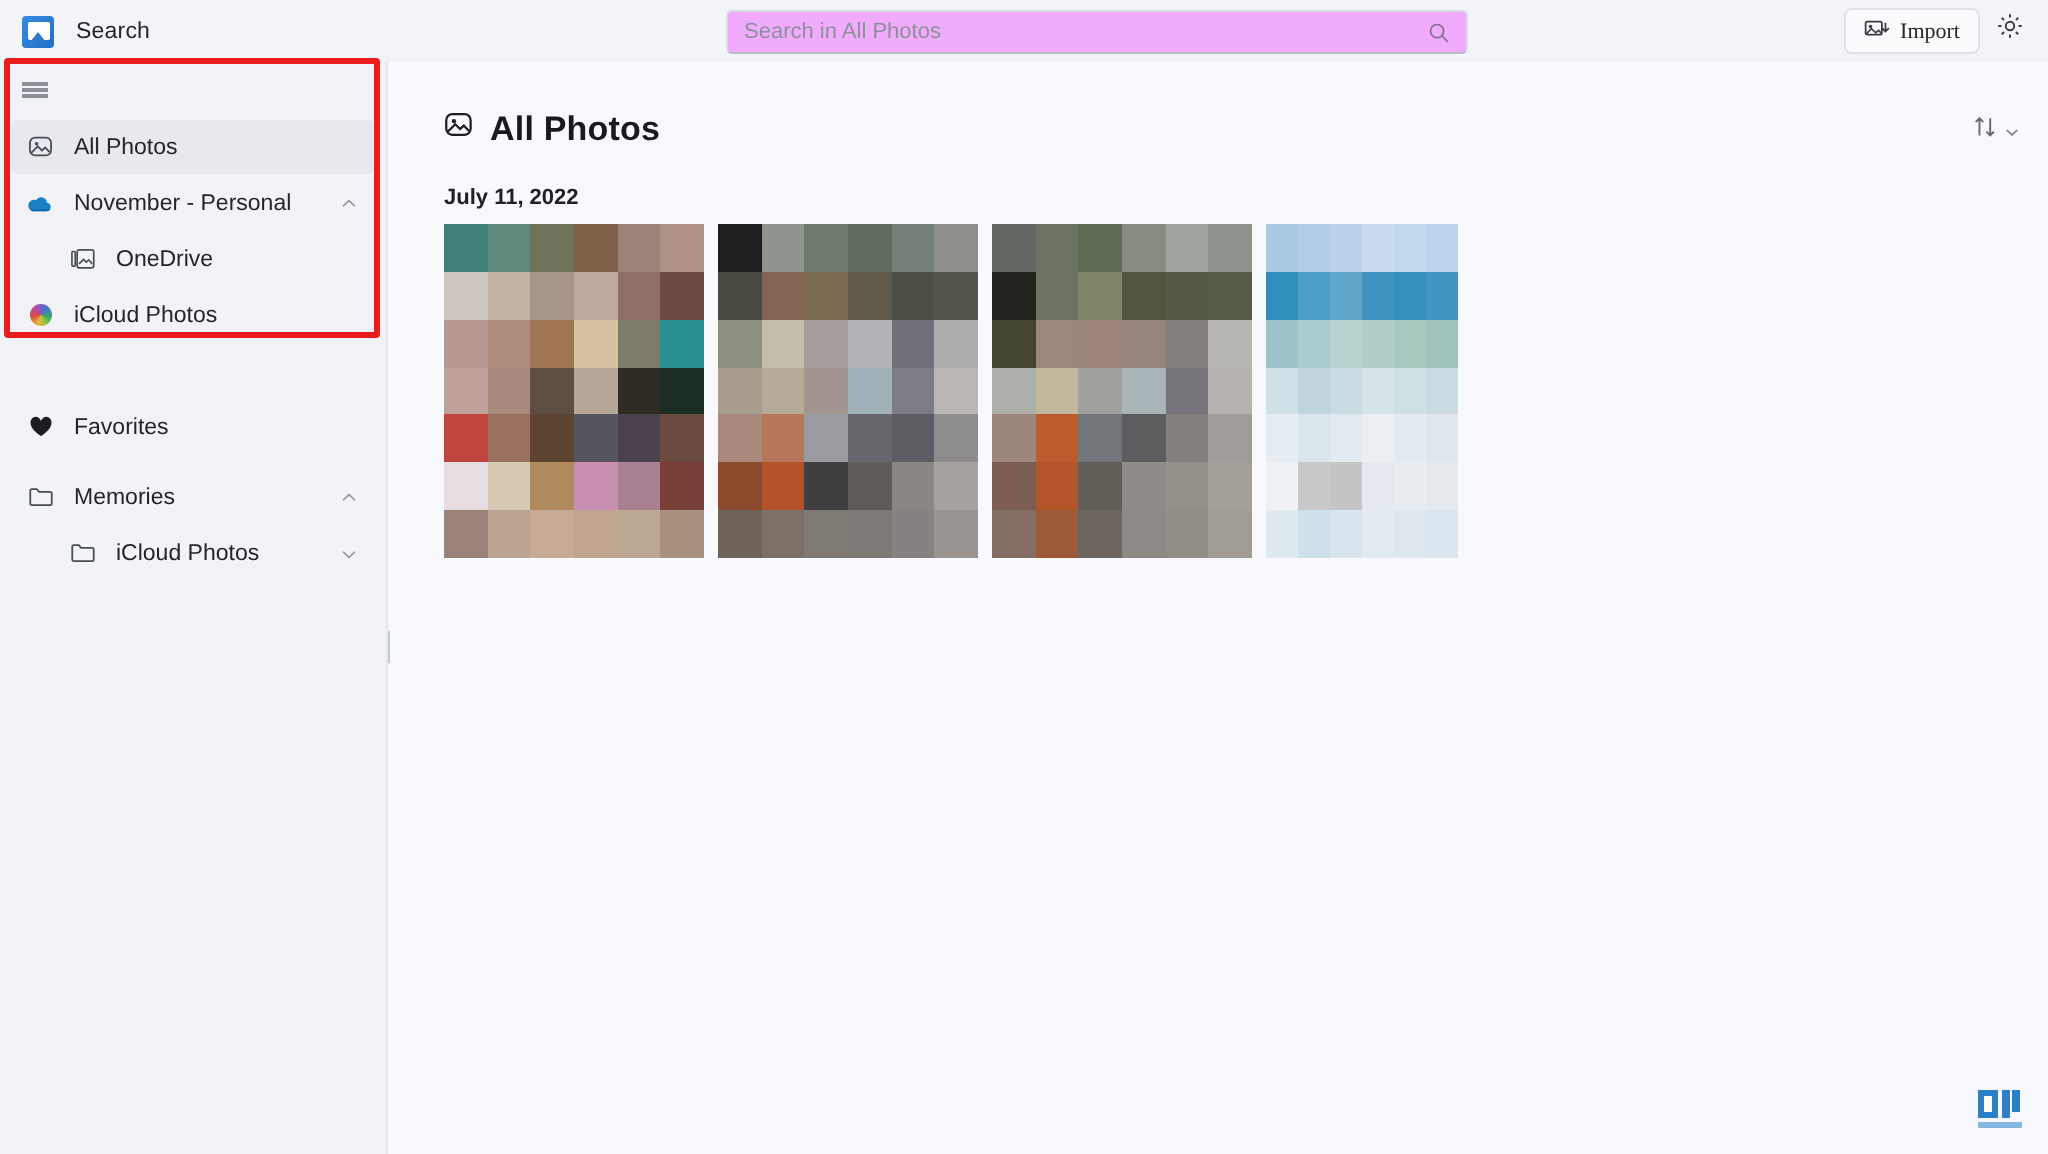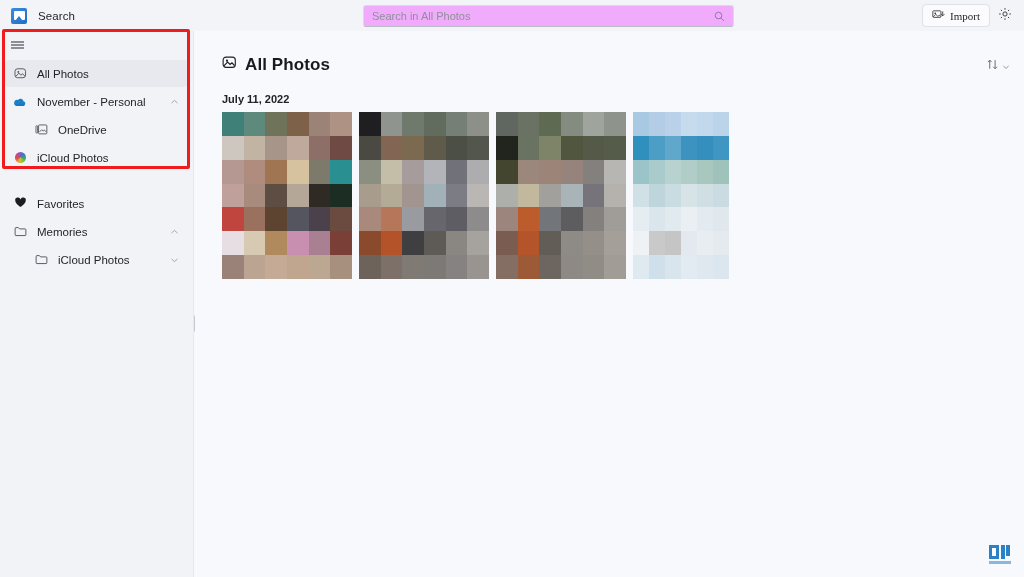--- a/index.html
+++ b/index.html
@@ -277,21 +277,21 @@
       <span class="nav-label">OneDrive</span>
     </div>
 
     <div class="nav-item">
       <span class="ico">
         <span class="icloud-dot"></span>
       </span>
       <span class="nav-label">iCloud Photos</span>
     </div>
 
-    <div class="nav-item" style="margin-top:12px;align-items:flex-end;">
+    <div class="nav-item" style="margin-top:29px;">
       <span class="ico">
         <svg width="13" height="13" viewBox="0 0 16 16">
           <path d="M8 13.5S1.6 9.6 1.6 5.8A3.2 3.2 0 0 1 8 4.3a3.2 3.2 0 0 1 6.4 1.5c0 3.8-6.4 7.7-6.4 7.7z" fill="#1c1c21"></path>
         </svg>
       </span>
       <span class="nav-label">Favorites</span>
     </div>
 
     <div class="nav-item" style="margin-top:8px;">
       <span class="ico">

